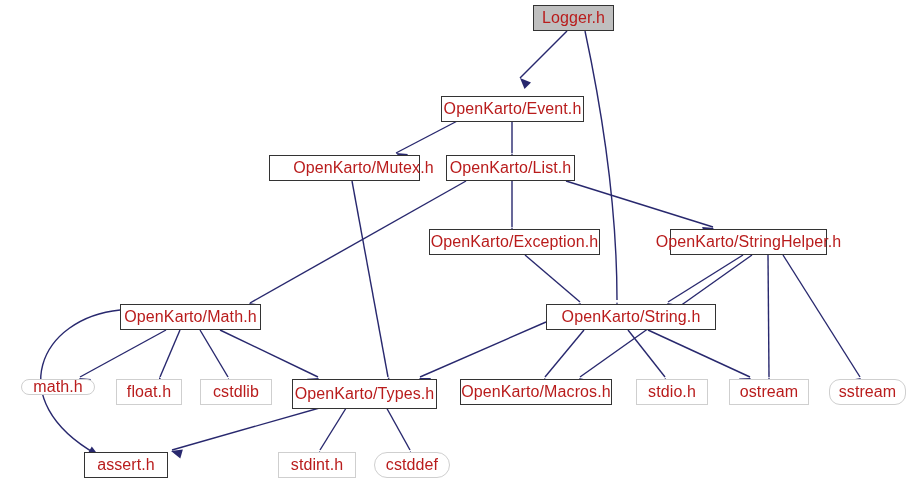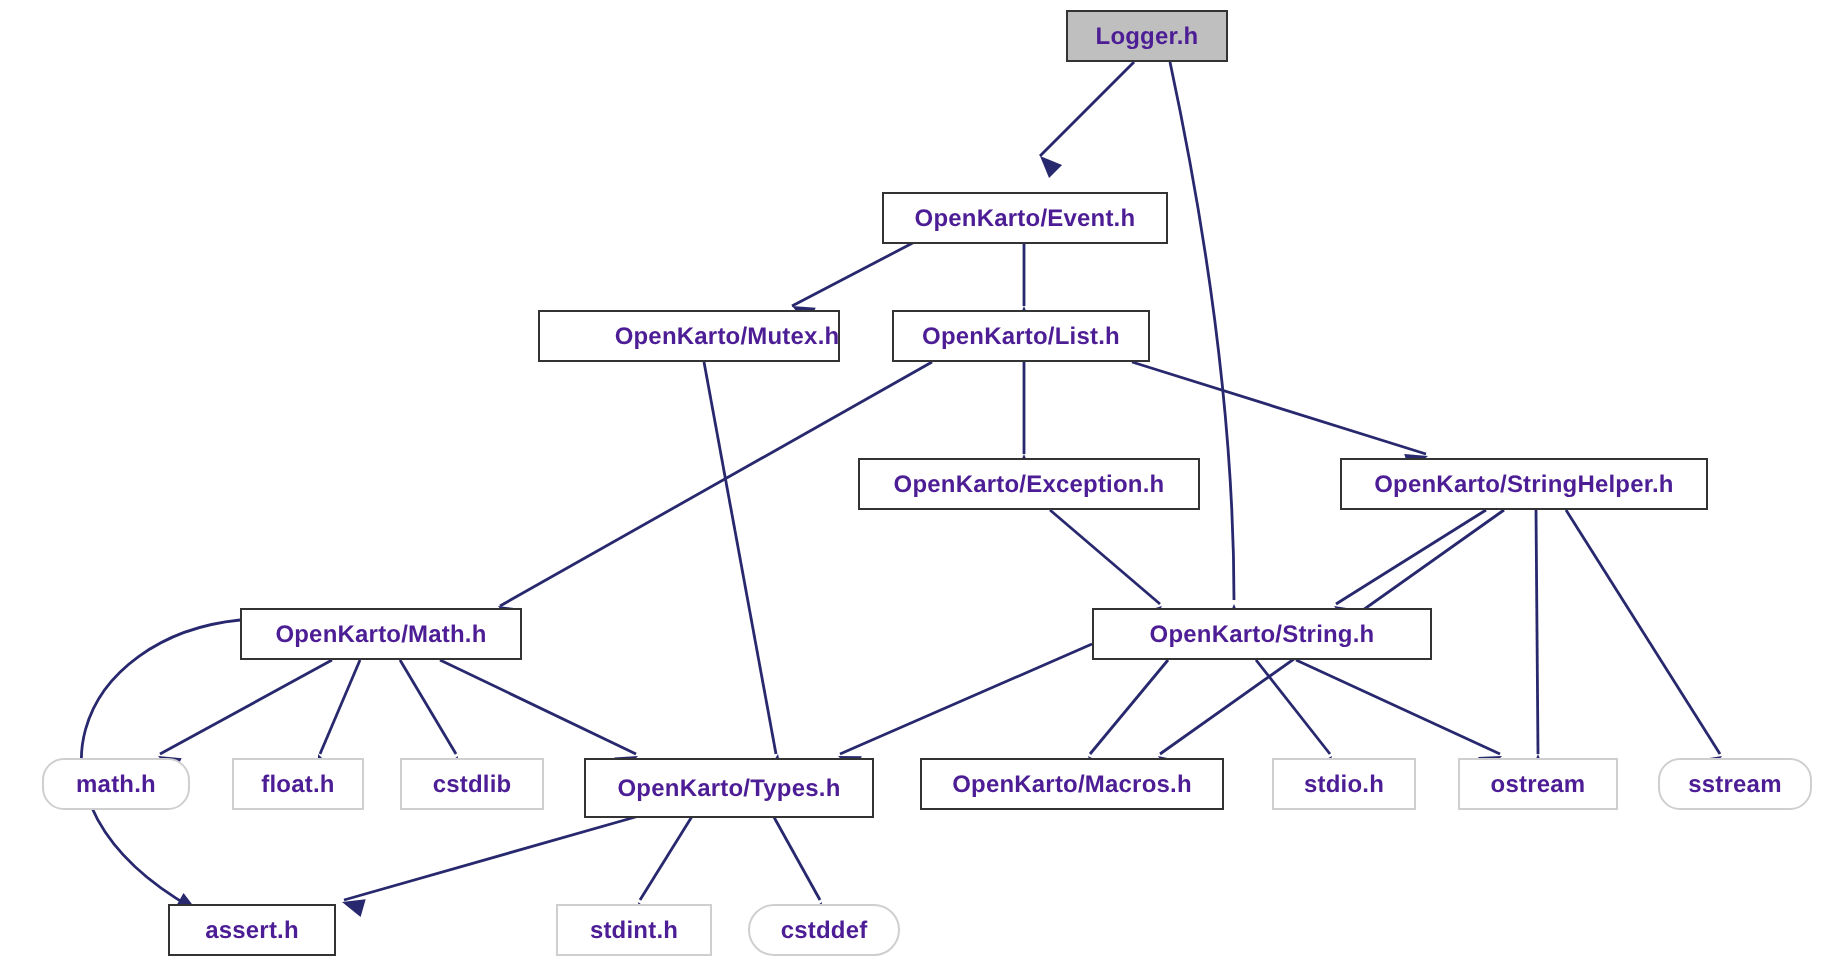--- a/index.html
+++ b/index.html
@@ -23,26 +23,25 @@
     height: 485px;
   }
   .node {
     position: absolute;
     box-sizing: border-box;
     display: flex;
     align-items: center;
     justify-content: center;
     background: #ffffff;
     border: 1px solid #cfcfcf;
-    font-size: 12px;
-    color: #4c1d95;
+    font-size: 16px;
+    color: #b91c1c;
     white-space: nowrap;
     line-height: 1;
     letter-spacing: 0.1px;
-    font-weight: bold;
   }
   .node.local {
     border: 1px solid #333333;
   }
   .node.root {
     background: #bfbfbf;
     border: 1px solid #333333;
   }
   .node-label {
     pointer-events: none;
@@ -113,30 +112,30 @@
       </div>
       <div class="node local" style="left: 269px; top: 155px; width: 151px; height: 26px; padding-left: 38px;">
         <span class="node-label">OpenKarto/Mutex.h</span>
       </div>
       <div class="node local" style="left: 446px; top: 155px; width: 129px; height: 26px;">
         <span class="node-label">OpenKarto/List.h</span>
       </div>
       <div class="node local" style="left: 429px; top: 229px; width: 171px; height: 26px;">
         <span class="node-label">OpenKarto/Exception.h</span>
       </div>
-      <div class="node local" style="left: 670px; top: 229px; width: 184px; height: 26px; align-items: center;">
+      <div class="node local" style="left: 670px; top: 229px; width: 157px; height: 26px; align-items: center;">
         <span class="node-label">OpenKarto/StringHelper.h</span>
       </div>
       <div class="node local" style="left: 120px; top: 304px; width: 141px; height: 26px;">
         <span class="node-label">OpenKarto/Math.h</span>
       </div>
       <div class="node local" style="left: 546px; top: 304px; width: 170px; height: 26px;">
         <span class="node-label">OpenKarto/String.h</span>
       </div>
-      <div class="node system" style="left: 21px; top: 379px; width: 74px; height: 26px; border-radius: 11px;">
+      <div class="node system" style="left: 21px; top: 379px; width: 74px; height: 16px; border-radius: 11px;">
         <span class="node-label">math.h</span>
       </div>
       <div class="node system" style="left: 116px; top: 379px; width: 66px; height: 26px;">
         <span class="node-label">float.h</span>
       </div>
       <div class="node system" style="left: 200px; top: 379px; width: 72px; height: 26px;">
         <span class="node-label">cstdlib</span>
       </div>
       <div class="node local" style="left: 292px; top: 379px; width: 145px; height: 30px;">
         <span class="node-label">OpenKarto/Types.h</span>

